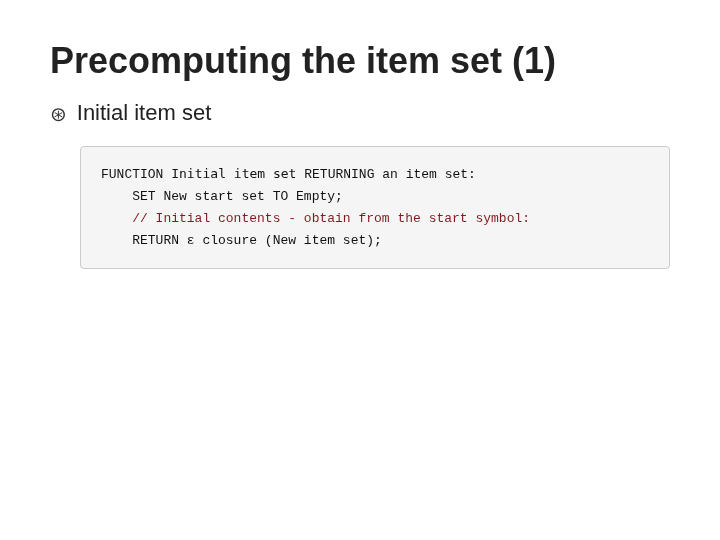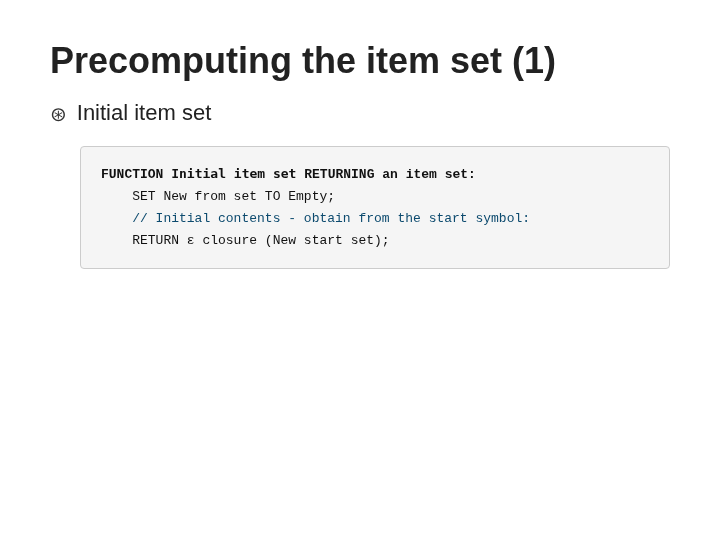--- a/index.html
+++ b/index.html
@@ -70,37 +70,37 @@
     .code-line {
       white-space: pre;
       font-family: 'Courier New', Courier, monospace;
     }
 
     .italic {
       font-style: italic;
     }
 
     .code-comment {
-      color: #0c4a6e;
+      color: #7f1d1d;
     }
   </style>
 </head>
 <body>
 
 <div class="slide">
 
   <h1 class="slide-title">Precomputing the item set (1)</h1>
 
   <div class="bullet-item">
     <span class="bullet-symbol">⊛</span>
     <span class="bullet-text">Initial item set</span>
   </div>
 
   <div class="code-box">
-    <div class="code-line"><span></span><span style="font-weight:bold;">FUNCTION <span style="font-family:monospace;">Initial item set</span> RETURNING an item set:</span></div>
-    <div class="code-line">    SET New from set TO Empty;</div>
+    <div class="code-line"><span></span><span style="font-weight:normal;">FUNCTION <span style="font-family:monospace;">Initial item set</span> RETURNING an item set:</span></div>
+    <div class="code-line">    SET New start set TO Empty;</div>
     <div class="code-line"></div>
     <div class="code-line code-comment">    // Initial contents - obtain from the start symbol:</div>
     <div class="code-line"></div>
-    <div class="code-line">    RETURN ε closure (New start set);</div>
+    <div class="code-line">    RETURN ε closure (New item set);</div>
   </div>
 
 </div>
 
 </body></html>

